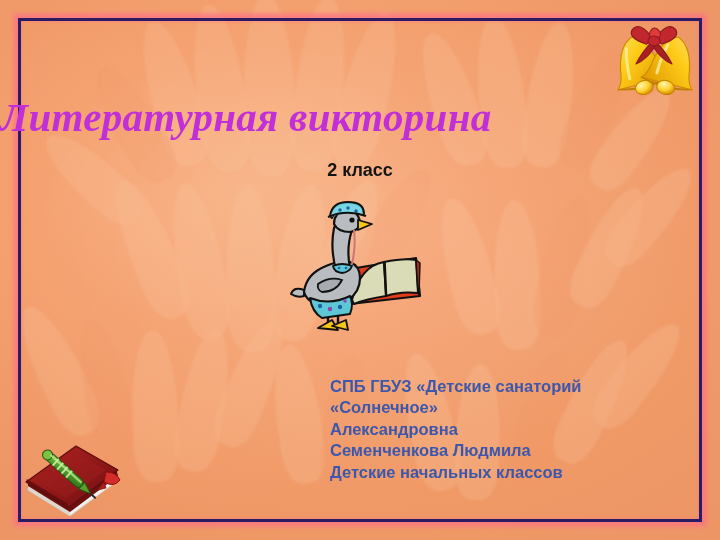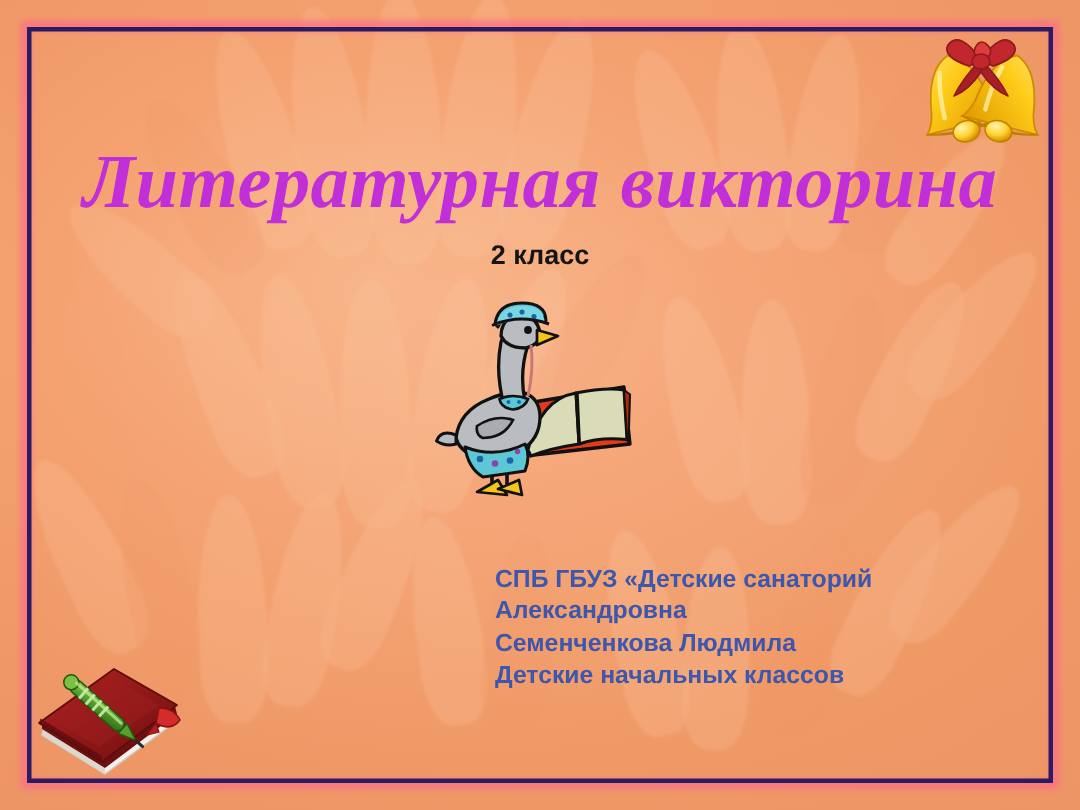--- a/index.html
+++ b/index.html
@@ -76,25 +76,24 @@
     border: 3px solid #2b1b63;
     box-sizing: border-box;
   }
 
   
   .title {
     position: absolute;
     left: 0;
     top: 96px;
     width: 720px;
-    text-align: center;
     font-family: "Liberation Serif", "DejaVu Serif", serif;
     font-style: italic;
     font-weight: 700;
-    font-size: 51px;
+    font-size: 41px;
     line-height: 1.05;
     color: #c02fd8;
     letter-spacing: 0.3px;
     white-space: nowrap;
   }
   .subtitle {
     position: absolute;
     left: 0;
     top: 160px;
     width: 720px;
@@ -201,20 +200,21 @@
 
   <div class="frame-glow"></div>
   <div class="frame-line"></div>
 
   <div class="title">Литературная викторина</div>
 
   <div class="subtitle">2 класс</div>
 
   <div class="author-block">
     <div>СПБ ГБУЗ «Детские санаторий</div>
+    <div>«Солнечное»</div>
     <div>Александровна</div>
     <div>Семенченкова Людмила</div>
     <div>Детские начальных классов</div>
   </div>
 
   <div class="goose-art">
     <svg viewBox="0 0 136 136" width="136" height="136" xmlns="http://www.w3.org/2000/svg">
 
       <path d="M62 104 L68 68 L128 58 L132 96 Z" fill="#e23b1c" stroke="#111" stroke-width="2.2" stroke-linejoin="round"></path>
 

